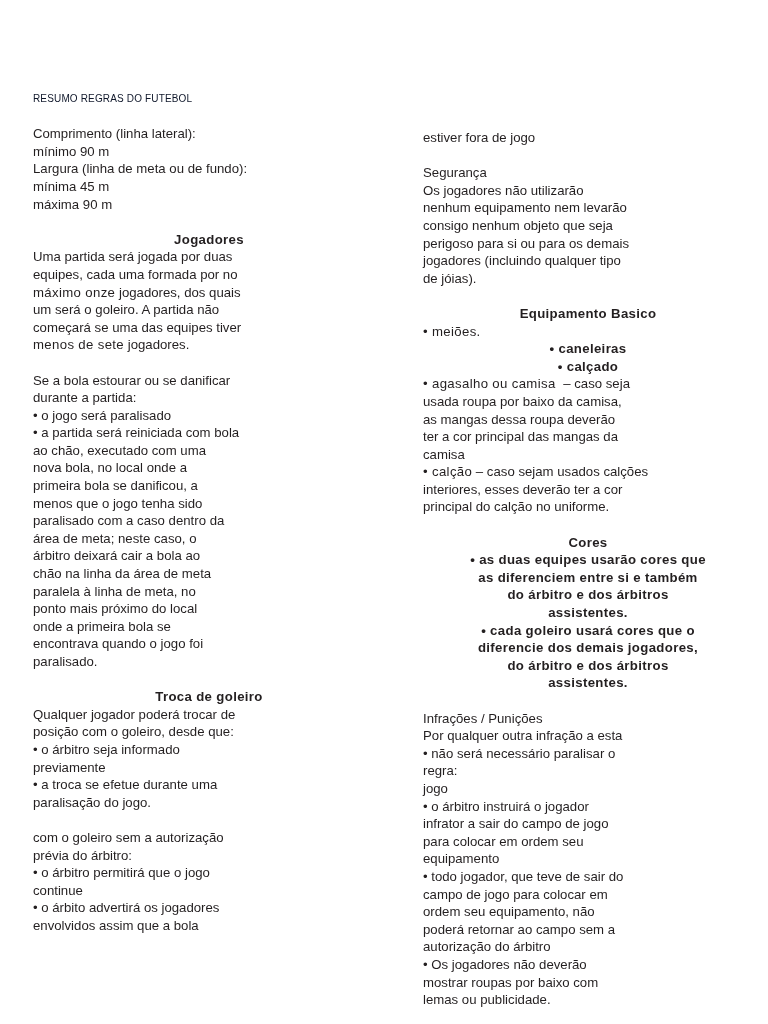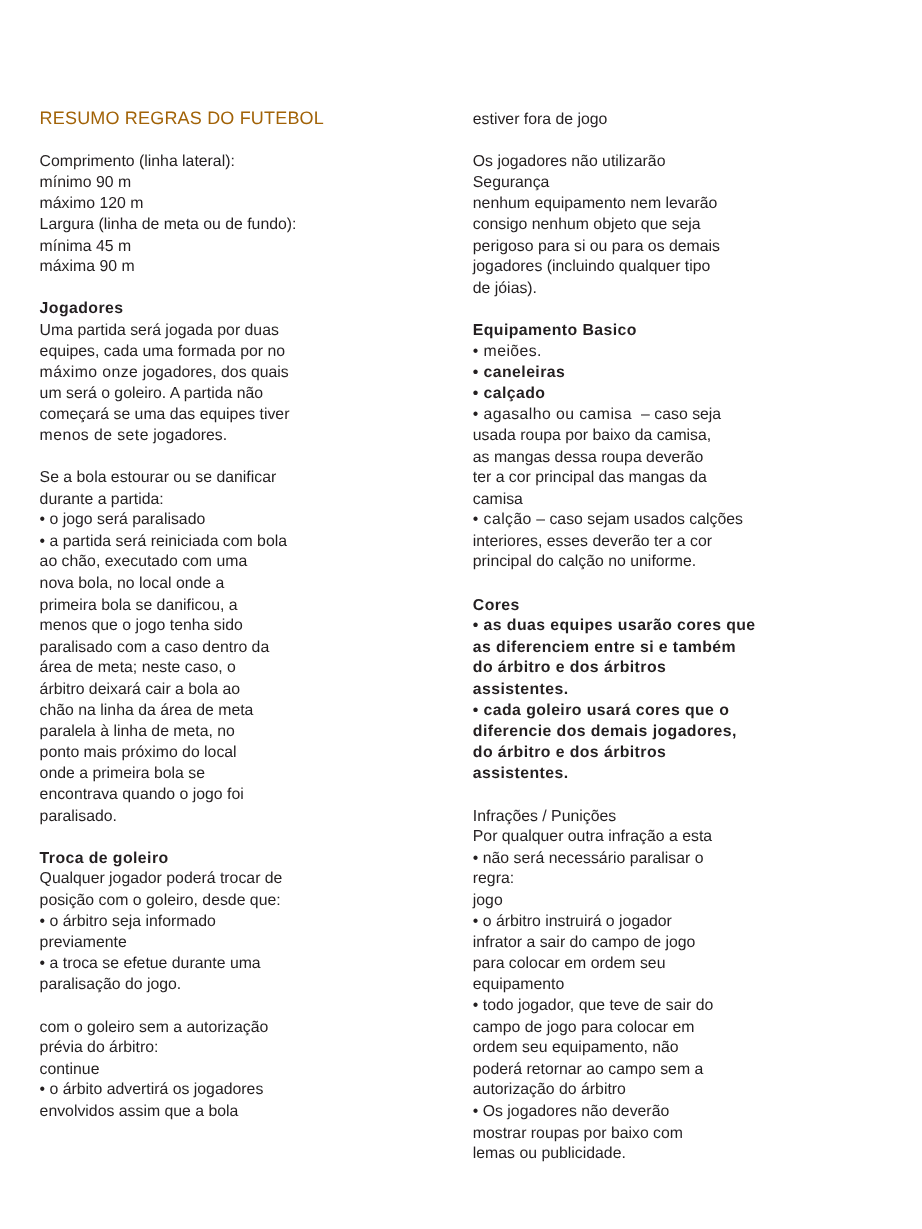--- a/index.html
+++ b/index.html
@@ -18,44 +18,45 @@
     height: 1024px;
     background: #ffffff;
     overflow: hidden;
     box-sizing: border-box;
   }
   .column {
     position: absolute;
     top: 90px;
   }
   #col-left  { left: 33px;  width: 352px; }
-  #col-right { left: 394px; width: 330px; }
+  #col-right { left: 423px; width: 330px; margin-top: 39px; }
 
   .doc-title {
-    font-size: 15px;
+    font-size: 10px;
     line-height: 17.6px;
     letter-spacing: 0.15px;
     white-space: pre;
     margin: 0;
-    color: #a16207;
+    color: #0f172a;
   }
 
   .para {
     margin: 0;
     font-size: 13.2px;
     line-height: 17.6px;
     color: #231f20;
   }
   .line {
     display: block;
     white-space: pre;
   }
   .line.b {
     font-weight: bold;
     letter-spacing: 0.35px;
+    text-align: center;
   }
   
   .line .bold {
     font-weight: normal;
     letter-spacing: 0.35px;
   }
   .line .reg {
     font-weight: normal;
     letter-spacing: 0;
   }
@@ -70,21 +71,20 @@
 <div id="page">
 
   <div class="column" id="col-left">
       <p class="para">
         <span class="line doc-title">RESUMO REGRAS DO FUTEBOL</span>
       </p>
       <span class="spacer"></span>
       <p class="para">
         <span class="line">Comprimento (linha lateral):</span>
         <span class="line">mínimo 90 m</span>
-        <span class="line">máximo 120 m</span>
         <span class="line">Largura (linha de meta ou de fundo):</span>
         <span class="line">mínima 45 m</span>
         <span class="line">máxima 90 m</span>
       </p>
       <span class="spacer"></span>
       <p class="para">
         <span class="line b">Jogadores</span>
         <span class="line">Uma partida será jogada por duas</span>
         <span class="line">equipes, cada uma formada por no</span>
         <span class="line"><span class="bold">máximo onze</span><span class="reg"> jogadores, dos quais</span></span>
@@ -119,33 +119,34 @@
         <span class="line">posição com o goleiro, desde que:</span>
         <span class="line">• o árbitro seja informado</span>
         <span class="line">previamente</span>
         <span class="line">• a troca se efetue durante uma</span>
         <span class="line">paralisação do jogo.</span>
       </p>
       <span class="spacer"></span>
       <p class="para">
         <span class="line">com o goleiro sem a autorização</span>
         <span class="line">prévia do árbitro:</span>
+        <span class="line">• o árbitro permitirá que o jogo</span>
         <span class="line">continue</span>
         <span class="line">• o árbito advertirá os jogadores</span>
         <span class="line">envolvidos assim que a bola</span>
       </p>
     </div>
   <div class="column" id="col-right">
       <p class="para">
         <span class="line">estiver fora de jogo</span>
       </p>
       <span class="spacer"></span>
       <p class="para">
+        <span class="line">Segurança</span>
         <span class="line">Os jogadores não utilizarão</span>
-        <span class="line">Segurança</span>
         <span class="line">nenhum equipamento nem levarão</span>
         <span class="line">consigo nenhum objeto que seja</span>
         <span class="line">perigoso para si ou para os demais</span>
         <span class="line">jogadores (incluindo qualquer tipo</span>
         <span class="line">de jóias).</span>
       </p>
       <span class="spacer"></span>
       <p class="para">
         <span class="line b">Equipamento Basico</span>
         <span class="line"><span class="bold">• meiões</span><span class="reg">.</span></span>

